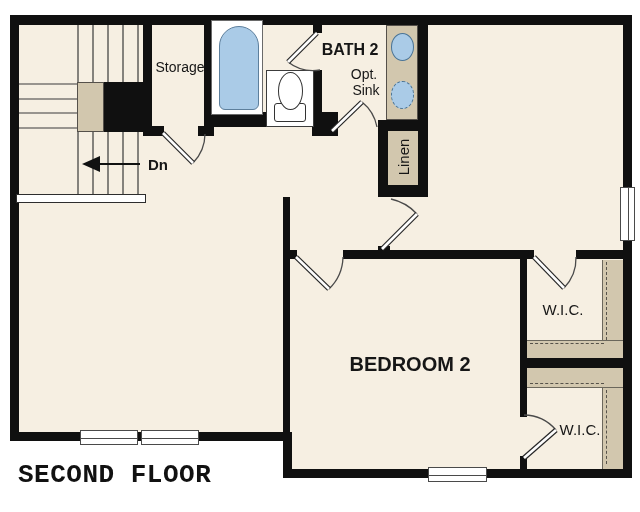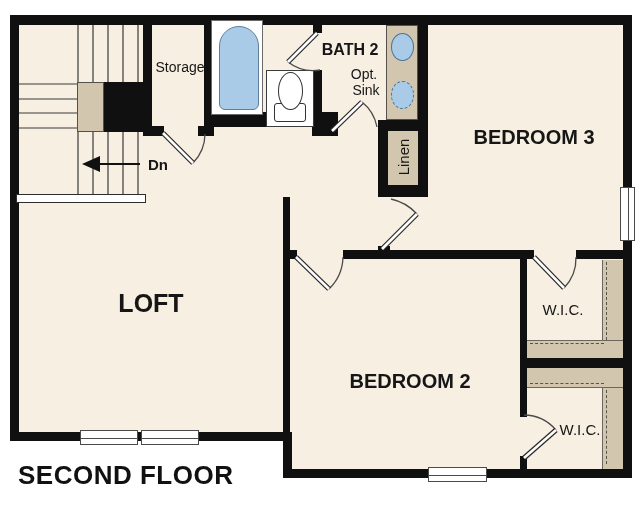--- a/index.html
+++ b/index.html
@@ -1,18 +1,18 @@
 <!DOCTYPE html>
 <html><head>
 <meta charset="utf-8">
 <style>
   html,body{margin:0;padding:0;background:#fff;}
   #stage{position:relative;width:640px;height:512px;background:#ffffff;overflow:hidden;
          font-family:"Liberation Sans","DejaVu Sans",sans-serif;color:#111;}
-  .abs{position:absolute;}
+  .abs{position:absolute;font-family:Liberation Mono, monospace;}
   .floor{position:absolute;background:#f6efe2;}
   .wall{position:absolute;background:#101010;}
   .tan{position:absolute;background:#d2c7ae;}
   .lbl{position:absolute;transform:translate(-50%,-50%);white-space:nowrap;color:#161616;}
   .b{font-weight:bold;padding-left:8px;}
   .win{position:absolute;background:#fff;border:1.5px solid #4a4a4a;box-sizing:border-box;}
   .win .mh{position:absolute;left:0;right:0;top:50%;border-top:1px solid #4a4a4a;}
   .win .mv{position:absolute;top:0;bottom:0;left:50%;border-left:1px solid #4a4a4a;}
   .dash-v{position:absolute;border-left:1.6px dashed #56524a;width:0;}
   .dash-h{position:absolute;border-top:1.6px dashed #56524a;height:0;}
@@ -132,23 +132,21 @@
         <line x1="534" y1="257" x2="564" y2="288" stroke="#fdfdfd" stroke-width="2.6"></line>
       </g>
       <g>
         <path d="M556,430 A43,43 0 0 0 524,415" fill="none" stroke="#4a4a4a" stroke-width="1.3"></path>
         <line x1="524" y1="458" x2="556" y2="430" stroke="#262626" stroke-width="5"></line>
         <line x1="524" y1="458" x2="556" y2="430" stroke="#fdfdfd" stroke-width="2.6"></line>
       </g>
     </g>
   </svg>
 
-  <div class="lbl b" style="left:147px;top:303px;font-size:25px;">LOFT</div>
-  <div class="lbl b" style="left:406px;top:381px;font-size:20px;">BEDROOM 2</div>
-  <div class="lbl b" style="left:530px;top:137px;font-size:20px;">BEDROOM 3</div>
+  <div class="lbl b" style="left:406px;top:364px;font-size:20px;">BEDROOM 2</div>
   <div class="lbl b" style="left:346px;top:50px;font-size:16px;">BATH 2</div>
   <div class="lbl" style="left:180px;top:67px;font-size:14px;">Storage</div>
   <div class="lbl" style="left:364px;top:74px;font-size:14px;">Opt.</div>
   <div class="lbl" style="left:366px;top:90px;font-size:14px;">Sink</div>
   <div class="lbl" style="left:403px;top:157px;font-size:15px;transform:translate(-50%,-50%) rotate(-90deg);">Linen</div>
   <div class="lbl" style="left:563px;top:309px;font-size:15px;">W.I.C.</div>
   <div class="lbl" style="left:580px;top:429px;font-size:15px;">W.I.C.</div>
   <div class="lbl b" style="left:154px;top:164px;font-size:15px;">Dn</div>
   <div class="abs b" style="left:10px;top:460px;font-size:26px;letter-spacing:0.5px;">SECOND FLOOR</div>
 

